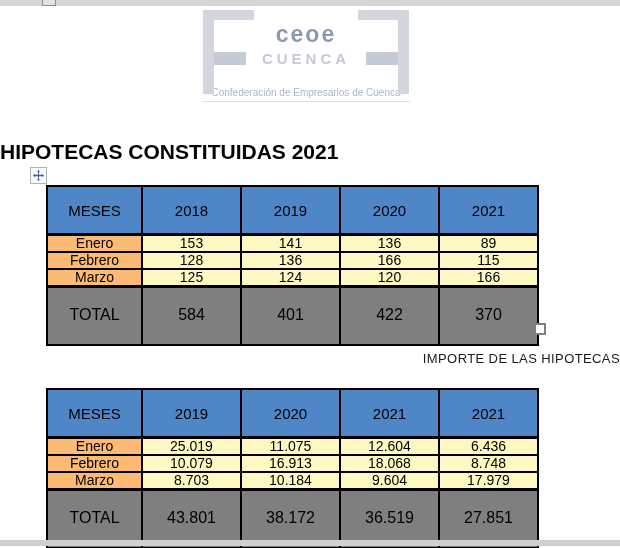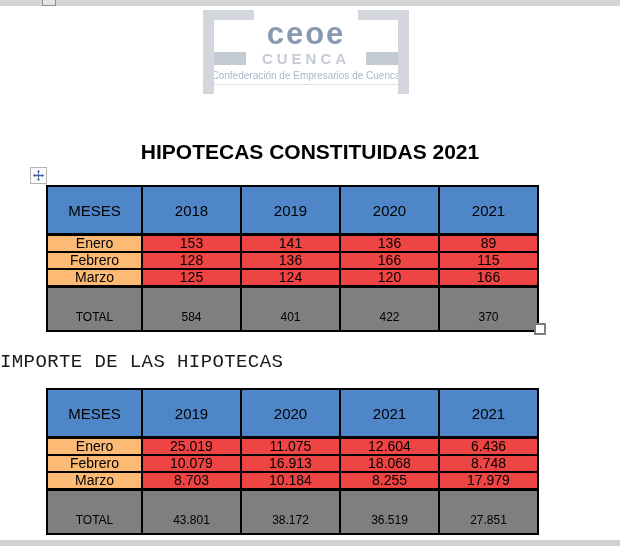--- a/index.html
+++ b/index.html
@@ -10,53 +10,53 @@
   .top-strip{position:absolute;top:0;left:0;width:620px;height:6px;background:#d5d5d5;}
   .top-box{position:absolute;top:0;left:42px;width:12px;height:5px;background:#e3e3e3;border:1px solid #8f8f8f;border-top:none;}
   .bottom-strip{position:absolute;top:540px;left:0;width:620px;height:6px;background:#ced1d3;}
 
   
   .logo{position:absolute;left:201px;top:8px;width:210px;height:100px;text-align:center;}
   .bracket-left{position:absolute;left:2px;top:2px;width:40px;height:74px;
     border-left:11px solid #d3d7dd;border-top:10px solid #d3d7dd;}
   .bracket-right{position:absolute;right:2px;top:2px;width:40px;height:74px;
     border-right:11px solid #d3d7dd;border-top:10px solid #d3d7dd;}
-  .logo-ceoe{margin-top:12px;font-size:31px;line-height:28px;font-weight:bold;
+  .logo-ceoe{margin-top:12px;font-size:23px;line-height:28px;font-weight:bold;
     color:#8a99b2;letter-spacing:2px;}
   .logo-cepyme{font-size:20px;line-height:20px;font-weight:600;color:#8a99b2;letter-spacing:2px;}
   .logo-cuenca-row{margin-top:2px;display:flex;align-items:center;justify-content:center;gap:16px;}
   .cuenca-block{display:inline-block;width:34px;height:13px;background:#c5cbd5;}
   .logo-cuenca{font-size:15px;font-weight:bold;color:#c5cbd5;letter-spacing:4px;}
-  .logo-tagline{margin-top:3px;font-size:10px;color:#aab6c9;}
+  .logo-tagline{margin-top:20px;font-size:10px;color:#aab6c9;}
   .logo-divider{margin:3px auto 0 auto;width:208px;height:1px;background:#dde0e5;}
 
   
-  .doc-title{position:absolute;top:140px;left:0;width:620px;text-align:center;
+  .doc-title{position:absolute;top:140px;left:0;width:620px;
     font-size:21px;font-weight:bold;color:#000;}
-  .doc-subtitle{position:absolute;top:351px;left:0;width:620px;text-align:left;
-    font-size:19px;color:#1a1a1a;letter-spacing:0.4px;font-family:Liberation Mono, monospace;}
+  .doc-subtitle{position:absolute;top:351px;left:0;width:620px;text-align:right;
+    font-size:13px;color:#1a1a1a;letter-spacing:0.4px;}
 
   
   .move-handle{position:absolute;left:30px;top:167px;width:15px;height:15px;
     background:#fafafa;border:1px solid #b3b3b3;display:flex;align-items:center;justify-content:center;}
   .move-handle svg{width:11px;height:11px;display:block;}
   .resize-handle{position:absolute;left:534px;top:323px;width:8px;height:8px;
     background:#fff;border:2px solid #7f7f7f;}
 
   
   table.t{border-collapse:collapse;table-layout:fixed;position:absolute;left:46px;width:491px;}
   table.t1{top:185px;}
   table.t2{top:388px;}
   col.c0{width:95px;} col.cy{width:99px;}
   table.t td{border:2px solid #000;text-align:center;padding:0;font-size:14px;color:#000;overflow:hidden;}
   tr.hdr td{background:#4e86c8;height:46px;font-size:15px;border-bottom:3px solid #000;text-align:center;}
-  tr.data td{height:15px;line-height:15px;background:#ef4444;}
+  tr.data td{height:15px;line-height:15px;background:#fef9c3;}
   tr.data td.month{background:#fdba74;}
   tr.data-last td{border-bottom:3px solid #000;}
-  tr.total td{background:#7f7f7f;height:36px;vertical-align:bottom;padding-bottom:6px;font-size:12px;}
+  tr.total td{background:#7f7f7f;height:36px;vertical-align:bottom;padding-bottom:20px;font-size:16px;}
 </style>
 </head>
 <body>
 
 <div class="screen">
 
   <div class="top-strip"></div>
   <div class="top-box"></div>
 
   <div class="logo">
@@ -160,21 +160,21 @@
       <td class="month">Febrero</td>
       <td>10.079</td>
       <td>16.913</td>
       <td>18.068</td>
       <td>8.748</td>
     </tr>
     <tr class="data data-last">
       <td class="month">Marzo</td>
       <td>8.703</td>
       <td>10.184</td>
-      <td>8.255</td>
+      <td>9.604</td>
       <td>17.979</td>
     </tr>
     <tr class="total">
       <td>TOTAL</td>
       <td>43.801</td>
       <td>38.172</td>
       <td>36.519</td>
       <td>27.851</td>
     </tr>
   </tbody>

